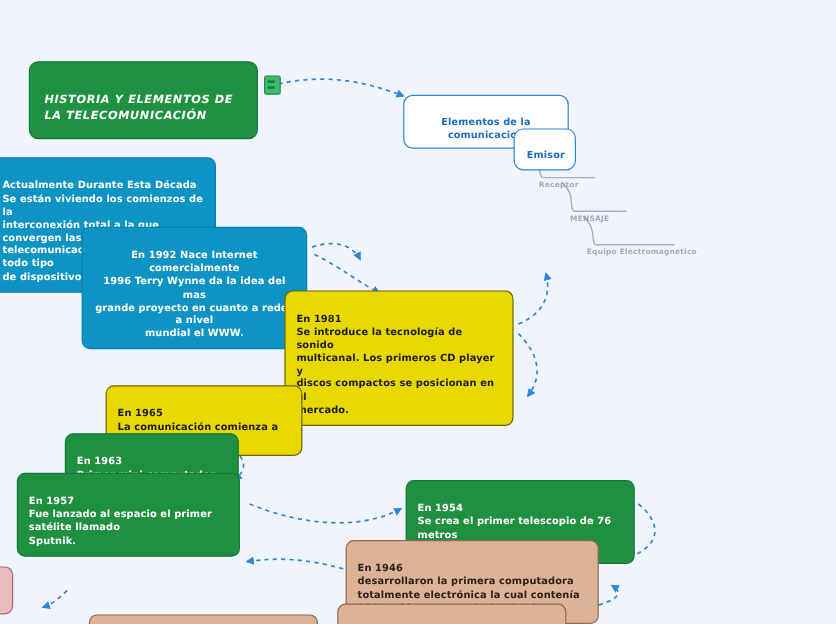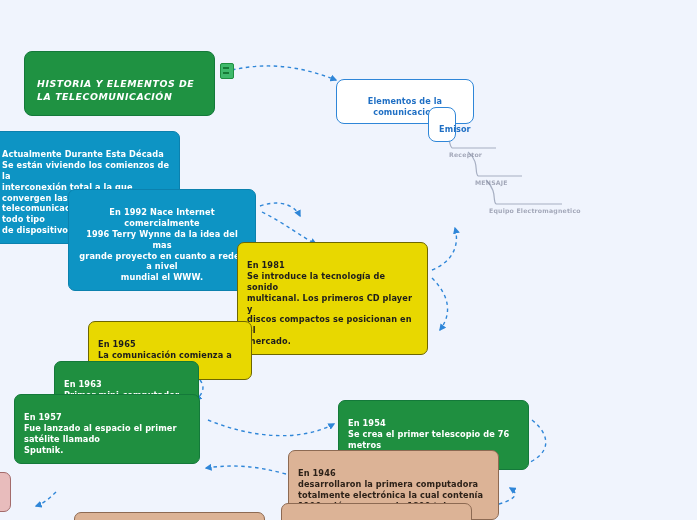--- a/index.html
+++ b/index.html
@@ -227,21 +227,21 @@
   </div>
 
   <div class="node node-tan" style="left:74px; top:512px; width:191px; height:34px;"></div>
 
   <div class="node node-rose" style="left:-9px; top:472px; width:18px; height:40px;"></div>
 
   <div class="node node-plain" style="left:336px; top:79px; width:138px;">
     <span>Elementos de la comunicacion</span>
   </div>
 
-  <div class="node node-plain" style="left:428px; top:107px; width:28px;">
+  <div class="node node-plain" style="left:428px; top:107px; width:52px;">
     <span>Emisor</span>
   </div>
 
   <div class="node node-ghost" style="left:446px; top:142px;">
     <span>Receptor</span>
   </div>
 
   <div class="node node-ghost" style="left:472px; top:170px;">
     <span>MENSAJE</span>
   </div>

